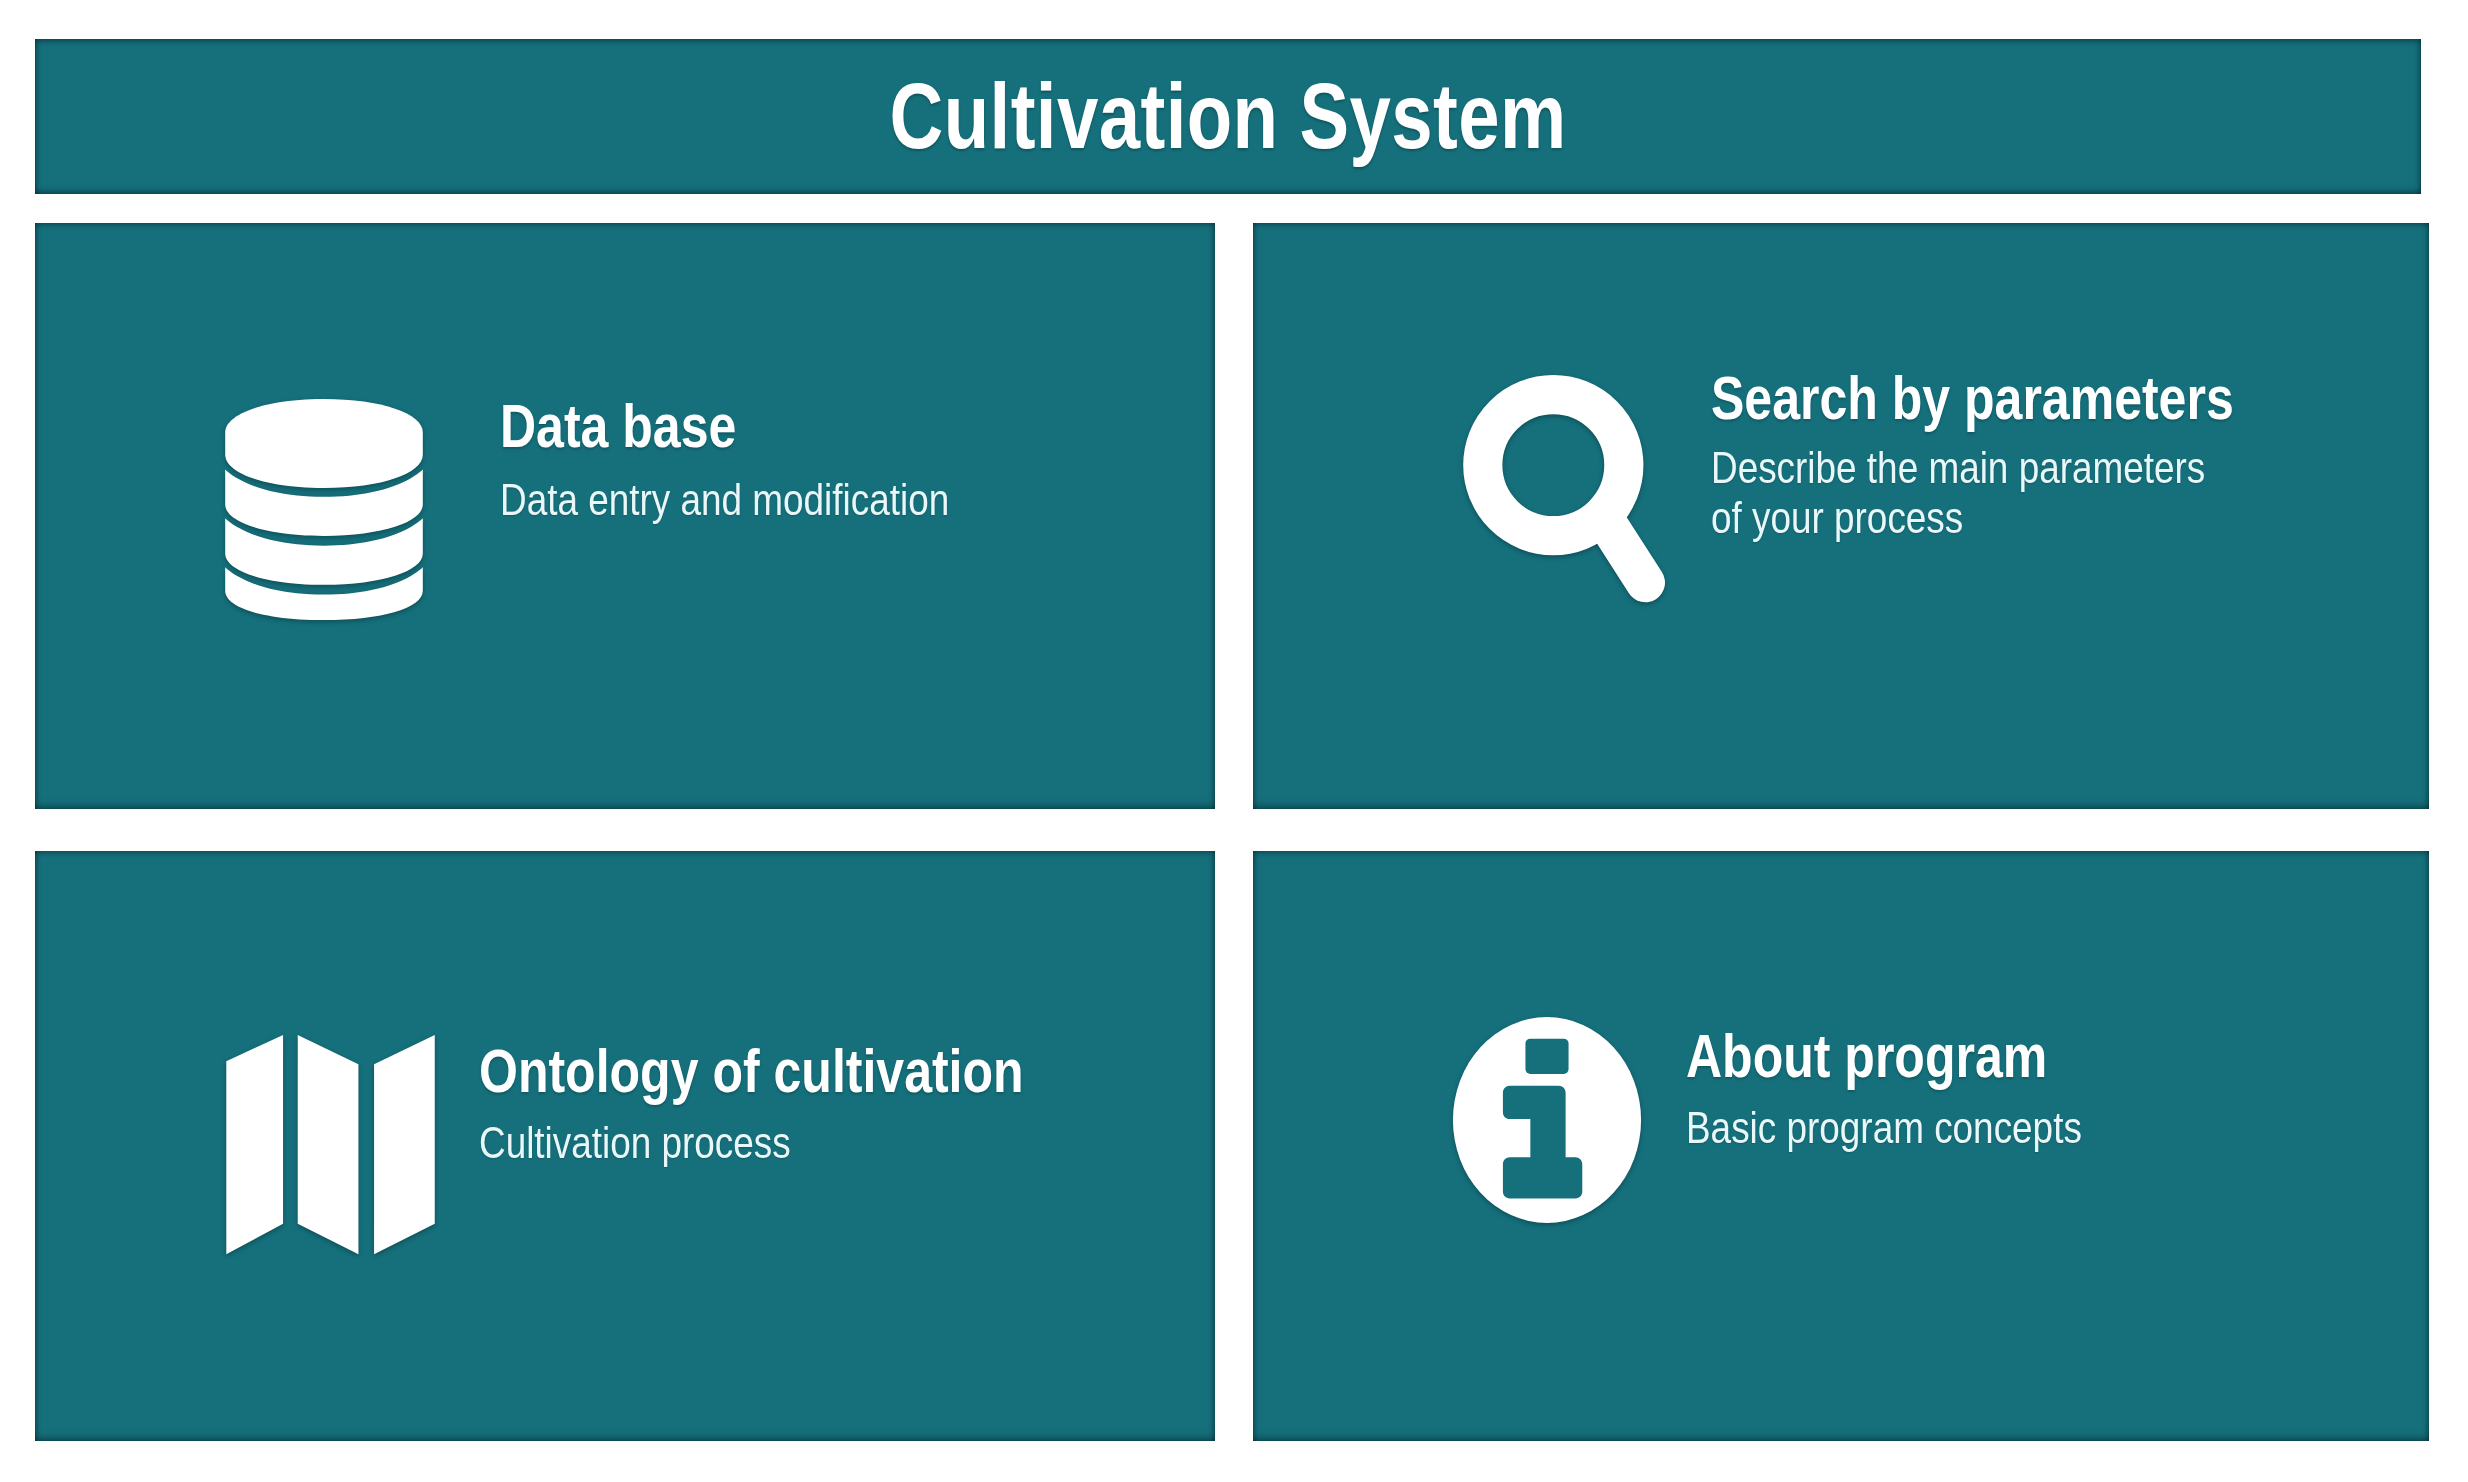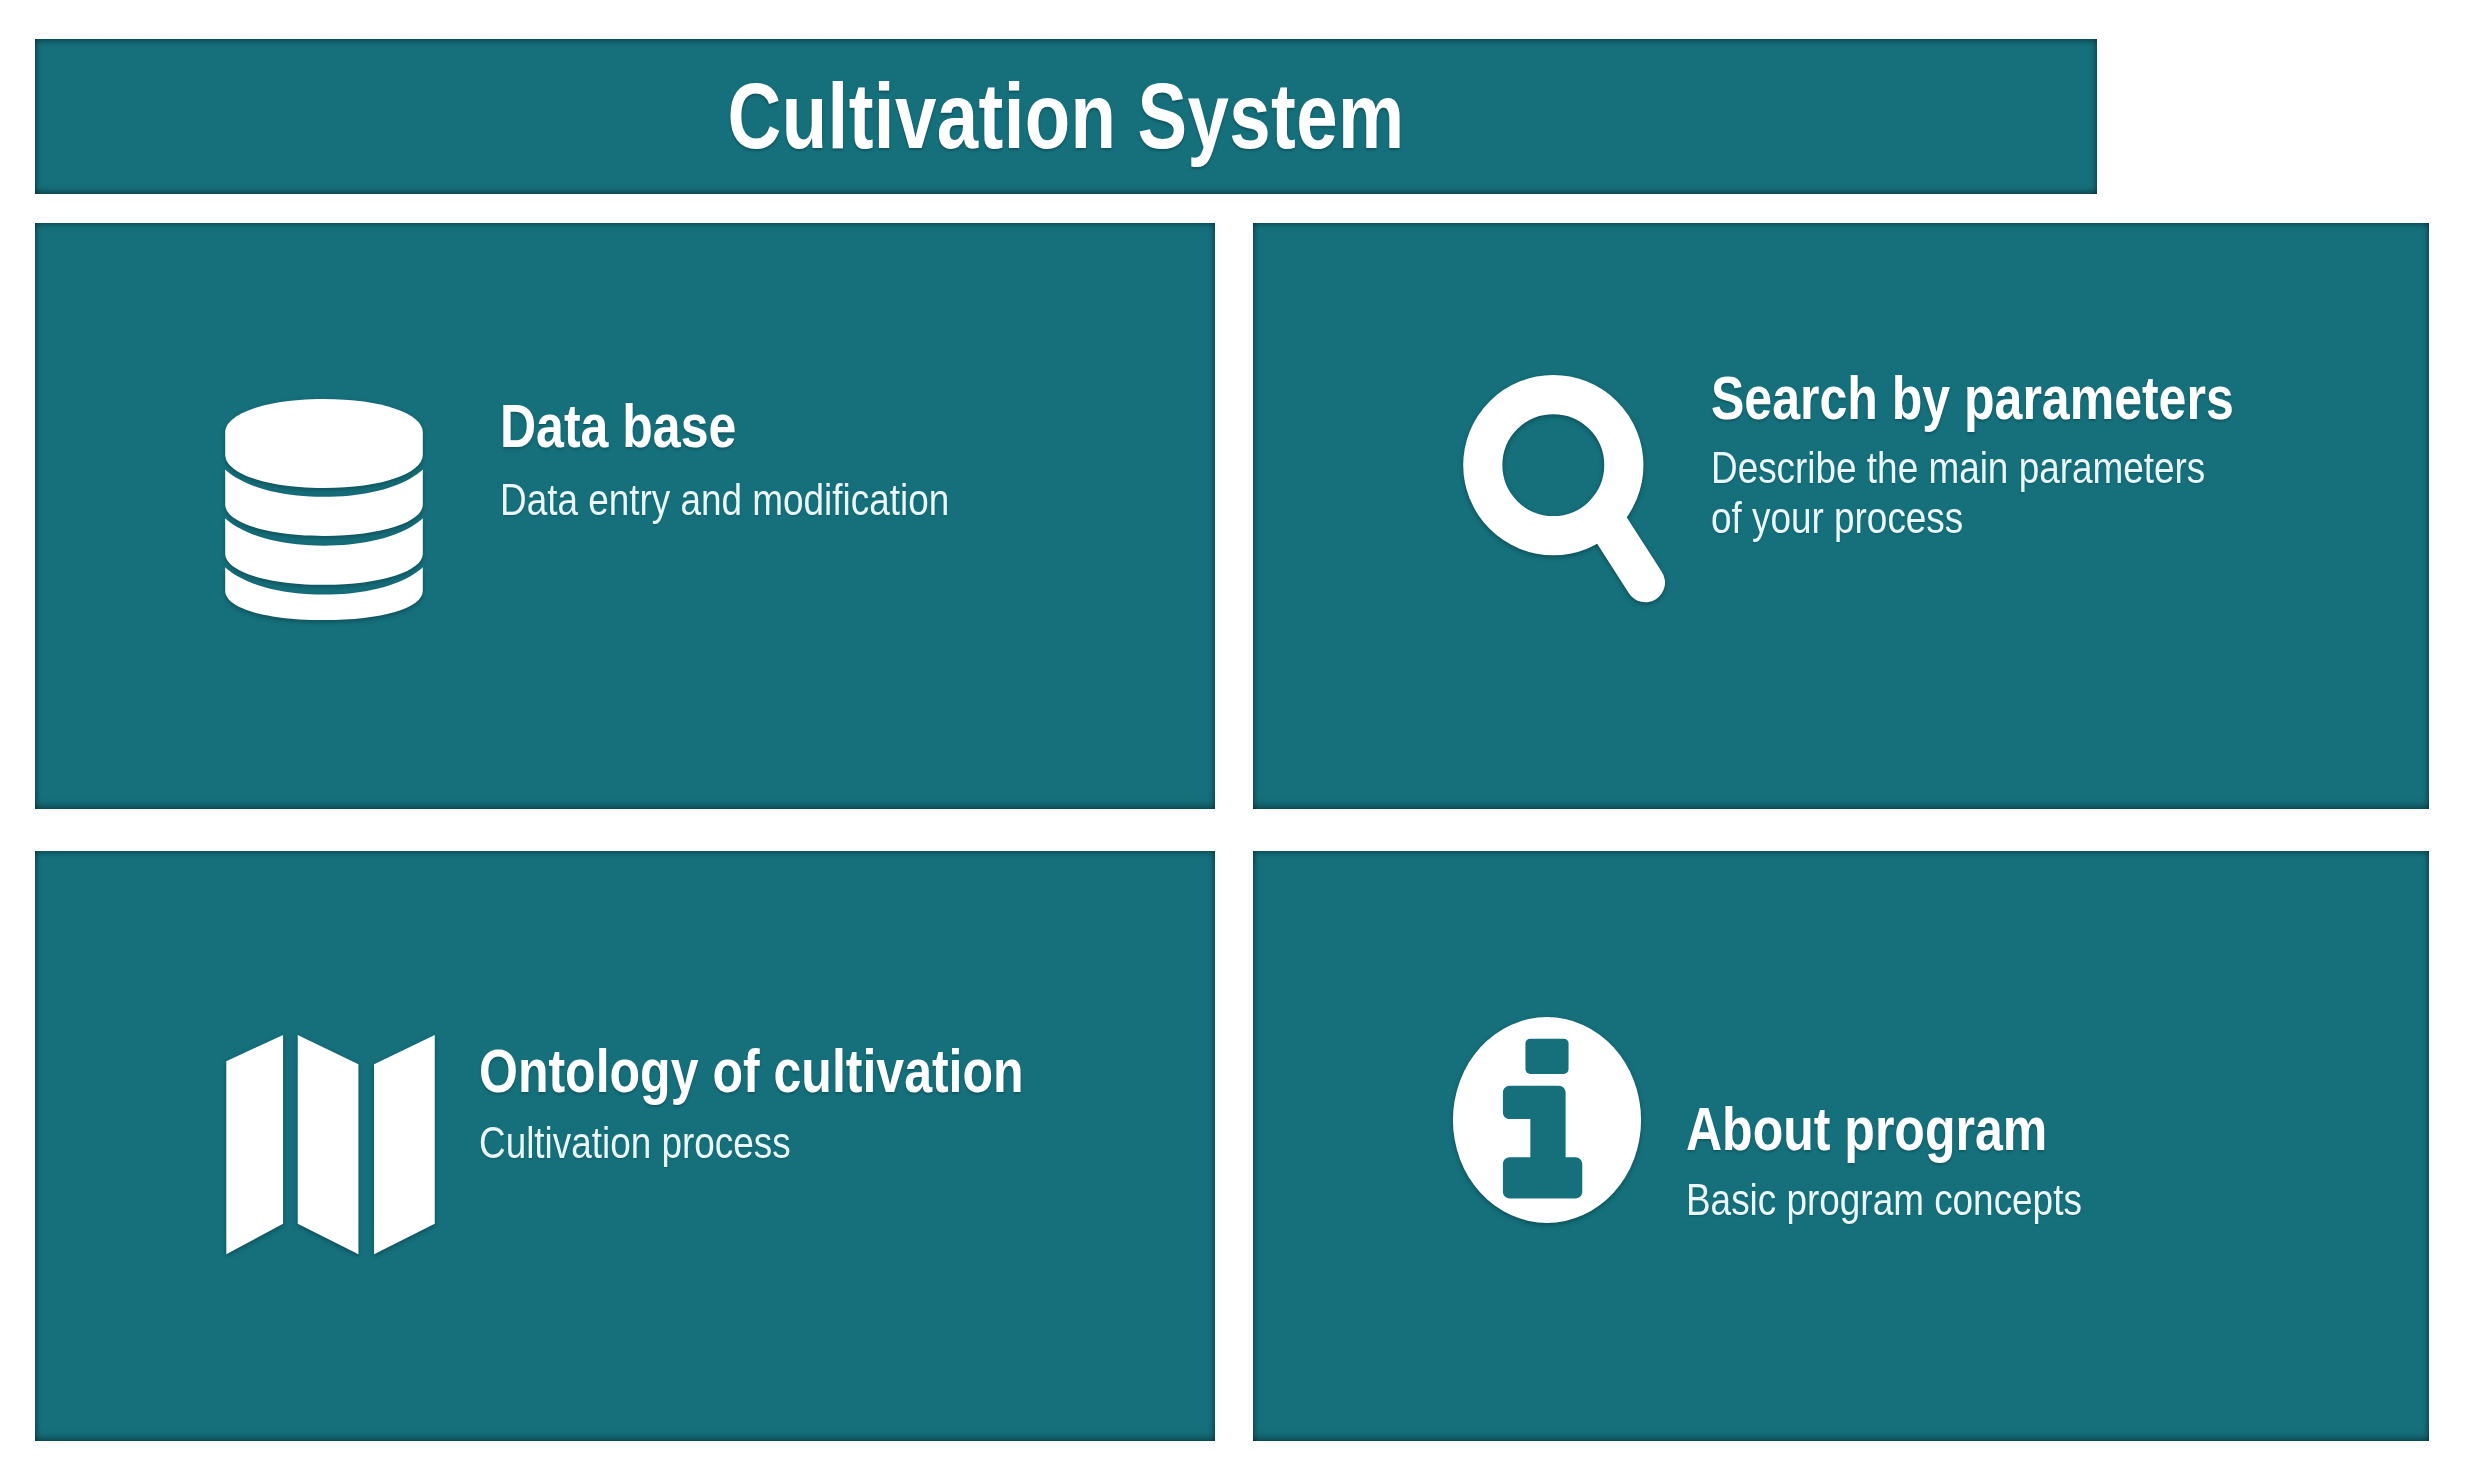--- a/index.html
+++ b/index.html
@@ -21,21 +21,21 @@
     width: 2469px;
     height: 1483px;
     background: #ffffff;
   }
 
   
   .header-bar {
     position: absolute;
     left: 35px;
     top: 39px;
-    width: 2062px;
+    width: 2386px;
     height: 155px;
     background: #15707c;
     box-shadow: inset 0 3.9px 5.9px -2px rgba(0,0,0,0.35),
                 inset 0 -4.9px 7.8px -2.9px rgba(0,0,0,0.40),
                 inset 3.9px 0 5.9px -2.9px rgba(0,0,0,0.30),
                 inset -3.9px 0 5.9px -2.9px rgba(0,0,0,0.30);
     display: flex;
     align-items: center;
     justify-content: center;
   }
@@ -67,21 +67,21 @@
   .tile-about    { left: 1253px; top: 851px;  width: 1176px; height: 590px; }
 
   .tile-inner {
     position: absolute;
     display: flex;
     align-items: flex-start;
   }
   .tile-db .tile-inner       { left: 186px; top: 162px; gap: 22px; }
   .tile-search .tile-inner   { left: 210px; top: 142px; }
   .tile-ontology .tile-inner { left: 186px; top: 167px; }
-  .tile-about .tile-inner    { left: 196px; top: 152px; align-items: flex-end; }
+  .tile-about .tile-inner    { left: 196px; top: 152px; }
 
   .tile-icon {
     flex: 0 0 auto;
     position: relative;
   }
   .tile-text {
     flex: 0 0 auto;
     display: flex;
     flex-direction: column;
     white-space: nowrap;

